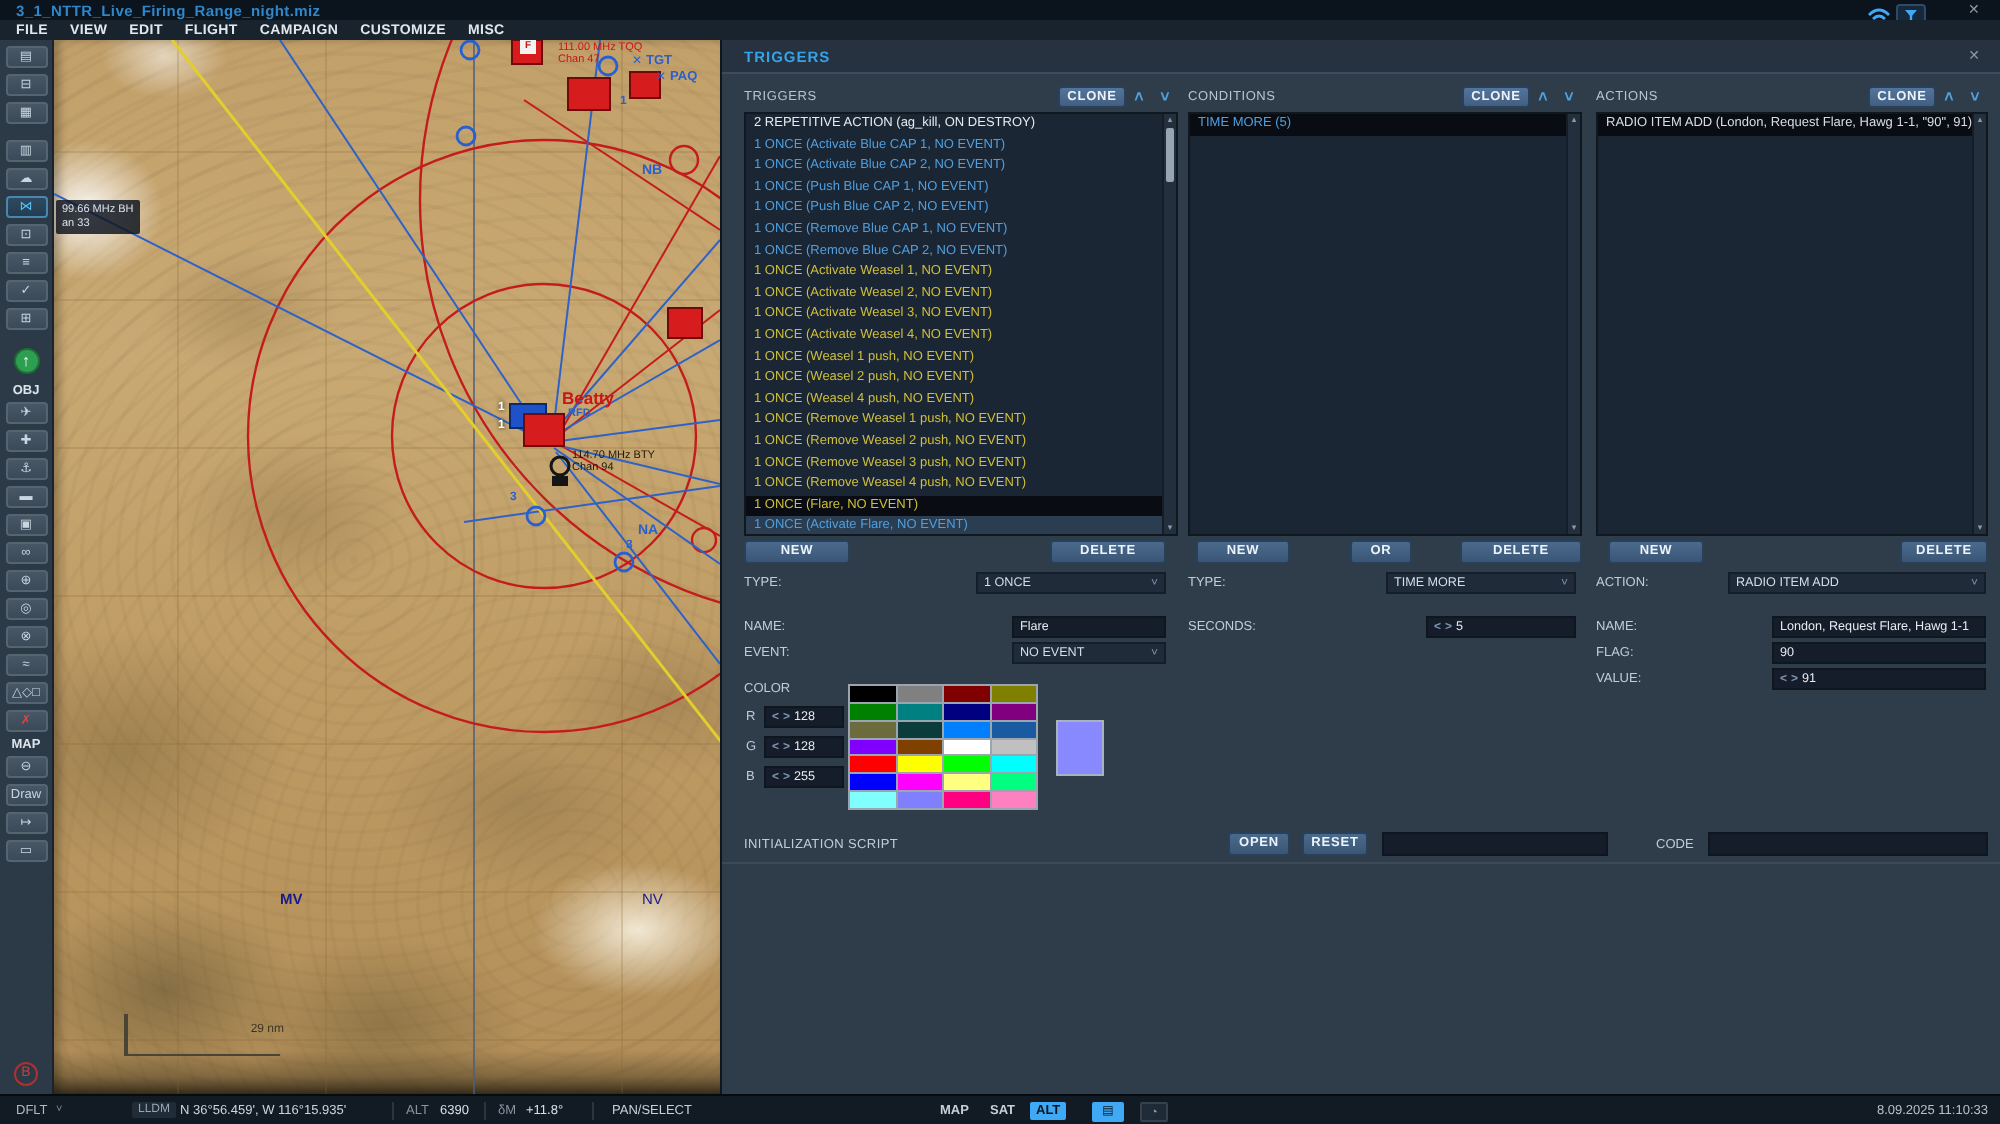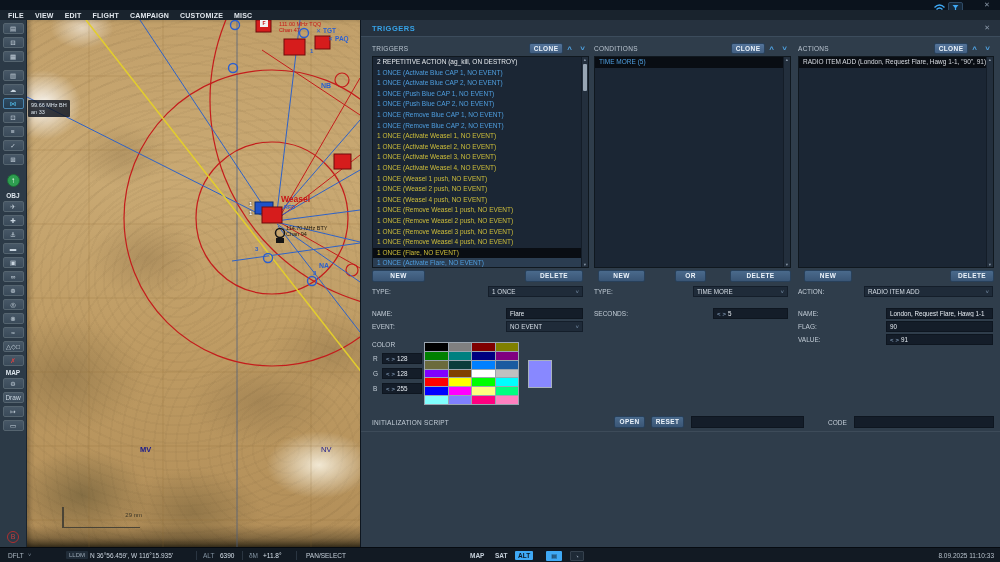--- a/index.html
+++ b/index.html
@@ -149,20 +149,23 @@
   text-align:center;font-size:6px !important;line-height:10px;}
 .st-ico2{left:570px;top:2.5px !important;width:14px;height:10px;background:#1E2A36;border:1px solid #35414D;border-radius:1px;
   color:#8A98A6;text-align:center;font-size:6.5px !important;line-height:9px;}
 .st-time{right:6px;color:#B6C0CA;}
 </style>
 </head>
 <body>
 
 <div id="app">
 
+  <div class="titlebar">
+    <span class="window-title">3_1_NTTR_Live_Firing_Range_night.miz</span>
+  </div>
   <svg class="tb-ico" style="left:933px;" width="13" height="11" viewBox="0 0 13 11">
     <path d="M1.5 4.5 Q6.5 -0.5 11.5 4.5" stroke="#3FA9F5" fill="none" stroke-width="1.4"></path>
     <path d="M3.5 6.5 Q6.5 3.5 9.5 6.5" stroke="#3FA9F5" fill="none" stroke-width="1.4"></path>
     <circle cx="6.5" cy="8.8" r="1.4" fill="#3FA9F5"></circle>
   </svg>
   <span class="antenna-box">
     <svg width="9" height="10" viewBox="0 0 9 10">
       <path d="M1.5 1 L7.5 1 L4.5 4.5 Z" fill="#3FA9F5"></path>
       <line x1="4.5" y1="3" x2="4.5" y2="9" stroke="#3FA9F5" stroke-width="1.2"></line>
       <line x1="1.5" y1="9" x2="7.5" y2="9" stroke="#3FA9F5" stroke-width="1"></line>
@@ -298,21 +301,21 @@
     </svg>
     <div class="flag-f">F</div>
     <div class="ml freq-red">
       <div>111.00 MHz TQQ</div>
         <div>Chan 47</div>
     </div>
     <div class="ml wpx tgt"><span class="xm">✕</span><span>TGT</span></div>
     <div class="ml wpx paq"><span class="xm">✕</span><span>PAQ</span></div>
     <div class="ml nb">NB</div>
     <div class="ml na">NA</div>
-    <div class="ml beatty">Weasel</div>
+    <div class="ml beatty">Beatty</div>
     <div class="ml rfd">RFD</div>
     <div class="ml freq-blk">
       <div>114.70 MHz BTY</div>
         <div>Chan 94</div>
     </div>
     <div class="freqbox">
       <div>99.66 MHz BH</div>
         <div>an 33</div>
     </div>
     <div class="ml mv">MV</div>

